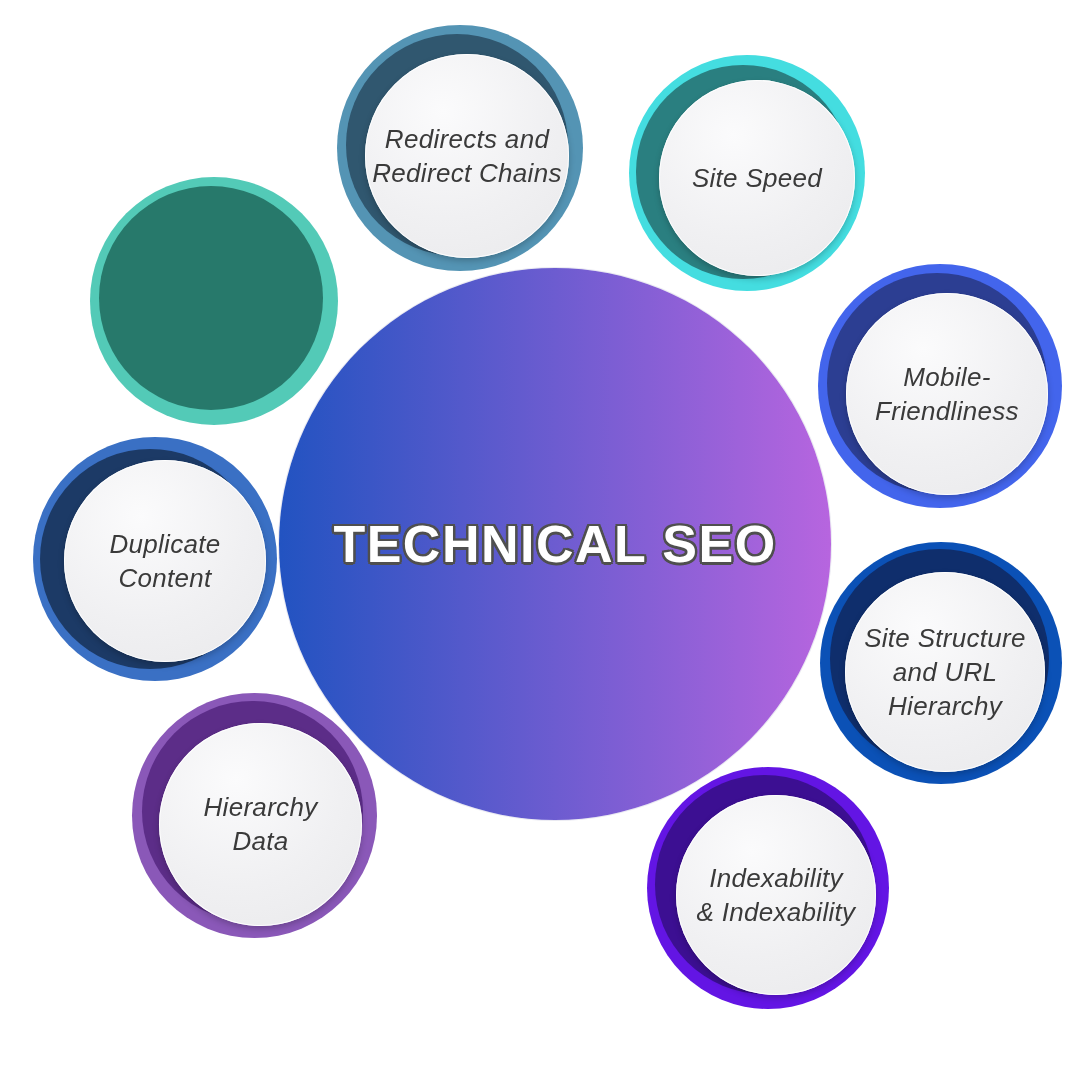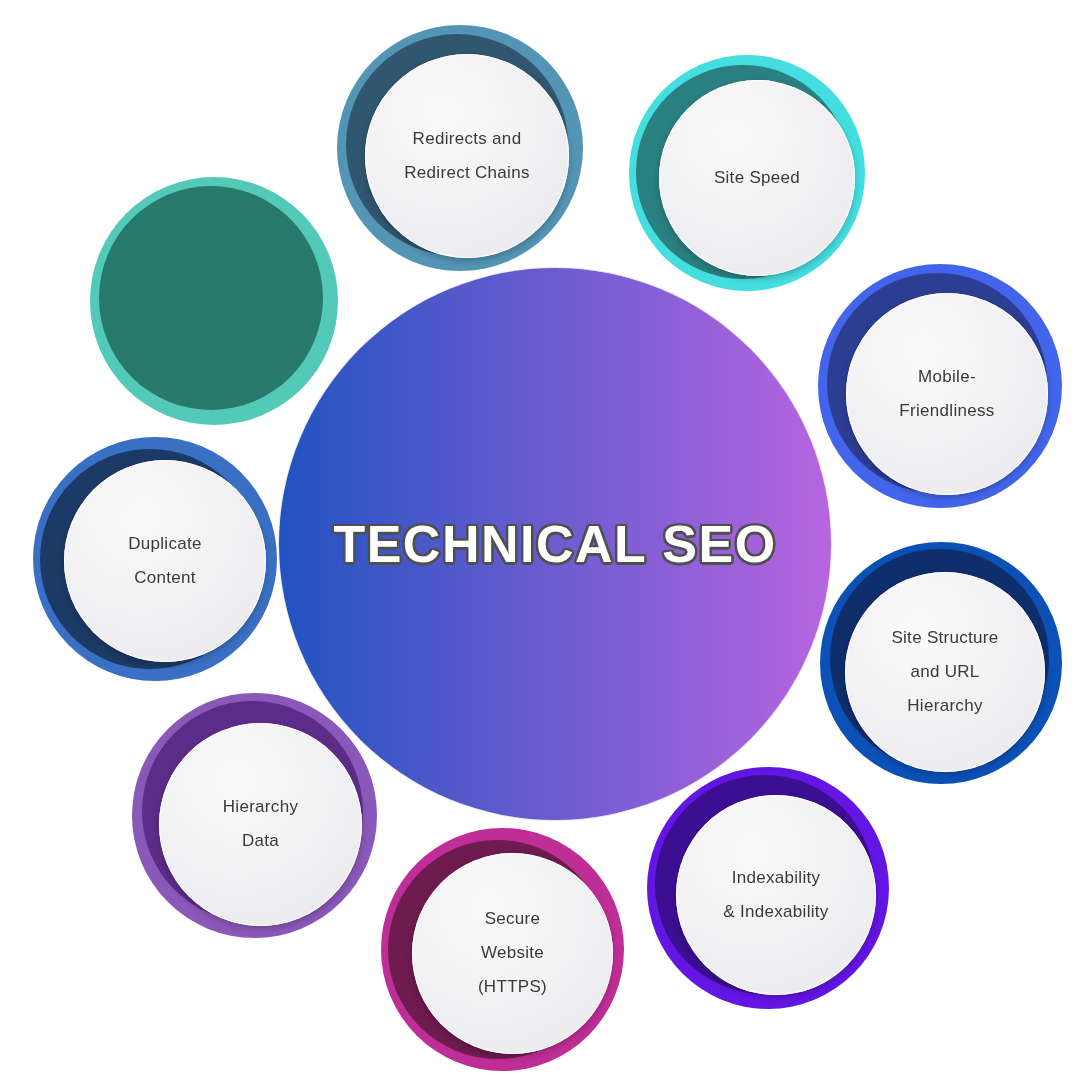--- a/index.html
+++ b/index.html
@@ -55,25 +55,26 @@
     width:calc(var(--d) * .83);height:calc(var(--d) * .83);
     left:calc(var(--d) * .085 + var(--dx,6px));
     top:calc(var(--d) * .085 + var(--dy,7px));
     background:radial-gradient(circle at 38% 28%, #fbfbfc 0%, #f0f0f2 55%, #e9e9eb 100%);
     box-shadow:0 3px 6px rgba(0,0,0,.22), inset 0 0 0 1px rgba(255,255,255,.9);
     display:flex;flex-direction:column;justify-content:center;align-items:center;
     text-align:center;
   }
   .node .line{
     display:block;
-    font-size:17px;
+    font-size:26px;
     line-height:34px;
     color:#3a3a3a;
     letter-spacing:.3px;
     white-space:nowrap;
+    font-style:italic;
   }
 </style>
 </head>
 <body>
 
 <div class="canvas">
 
   <div class="center-circle" style="background: linear-gradient(to right, rgb(34, 83, 193), rgb(183, 101, 223));">
     <h1 class="center-title" style="color: rgb(255, 255, 255); text-shadow: rgb(79, 79, 79) -2px -2px 0px, rgb(79, 79, 79) 2px -2px 0px, rgb(79, 79, 79) -2px 2px 0px, rgb(79, 79, 79) 2px 2px 0px, rgb(79, 79, 79) -2.5px 0px 0px, rgb(79, 79, 79) 2.5px 0px 0px, rgb(79, 79, 79) 0px -2.5px 0px, rgb(79, 79, 79) 0px 2.5px 0px;">TECHNICAL SEO</h1>
   </div>
@@ -116,29 +117,20 @@
 
   <div class="node" style="--x: 647px; --y: 767px; --d: 242px; --dx: 8px; --dy: 7px; --ddx: -3px; --ddy: -3px; --ring: #6315e4; --dark: #3c0f92;">
     <div class="ring"></div>
     <div class="crescent"></div>
     <div class="inner">
       <span class="line">Indexability</span>
       <span class="line">&amp; Indexability</span>
     </div>
   </div>
 
-  <div class="node" style="--x: 381px; --y: 828px; --d: 243px; --dx: 10px; --dy: 4px; --ddx: -5px; --ddy: 0px; --ring: #bf2e96; --dark: #6e1b50;">
-    <div class="ring"></div>
-    <div class="crescent"></div>
-    <div class="inner">
-      <span class="line">Secure</span>
-      <span class="line">Website</span>
-      <span class="line">(HTTPS)</span>
-    </div>
-  </div>
 
   <div class="node" style="--x: 132px; --y: 693px; --d: 245px; --dx: 6px; --dy: 9px; --ddx: -2px; --ddy: -4px; --ring: #8a58b8; --dark: #5c2d88;">
     <div class="ring"></div>
     <div class="crescent"></div>
     <div class="inner">
       <span class="line">Hierarchy</span>
       <span class="line">Data</span>
     </div>
   </div>
 

